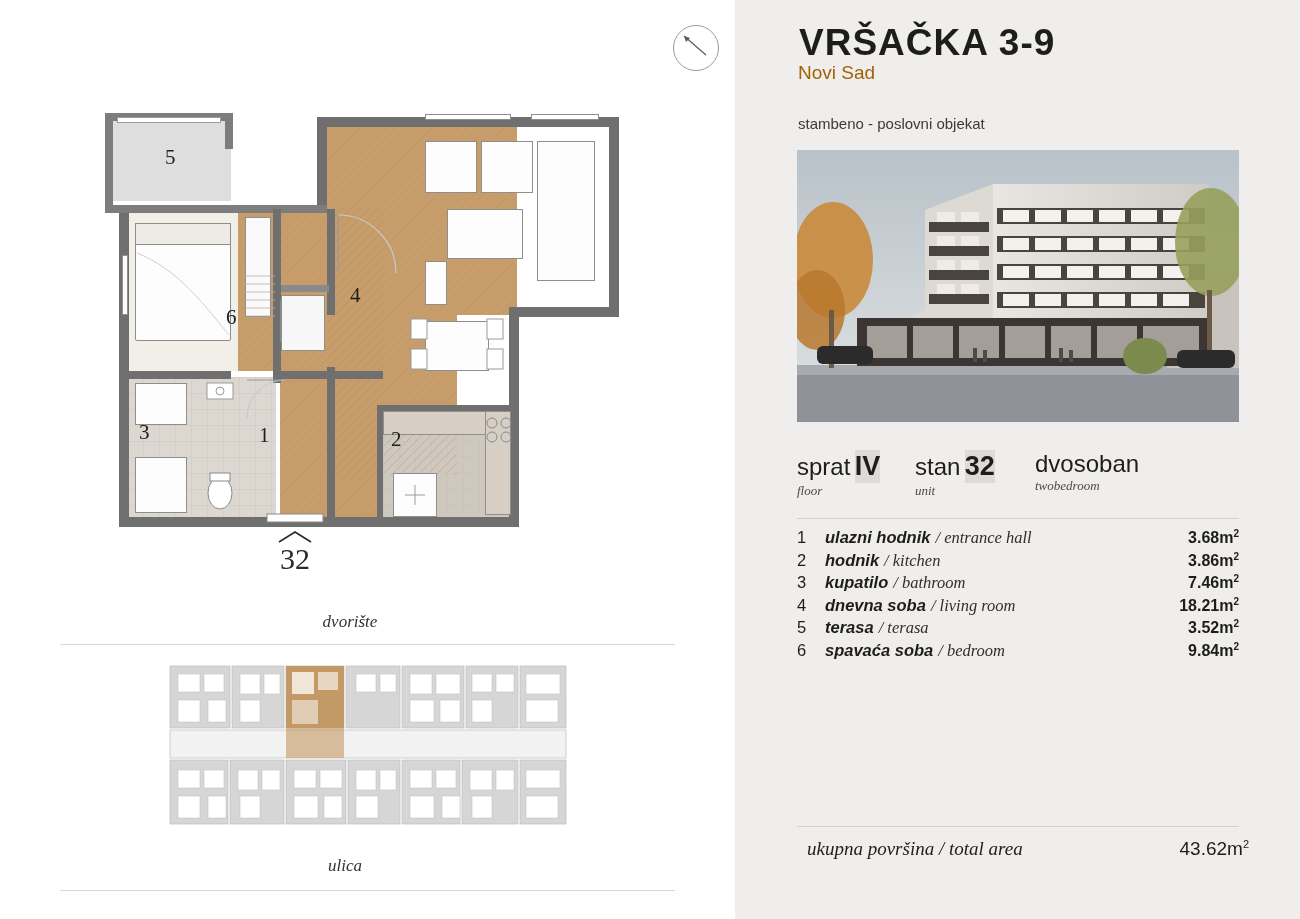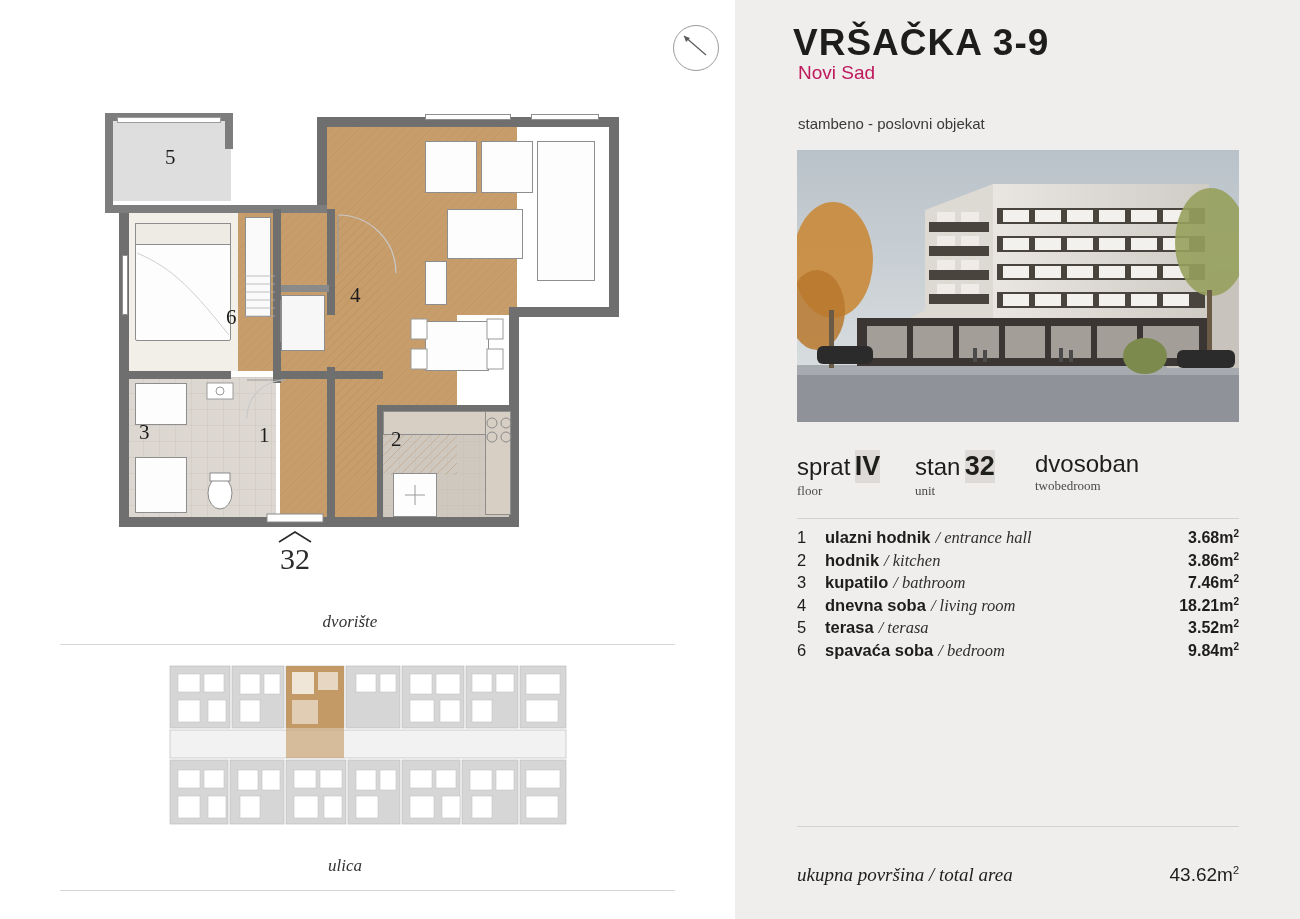--- a/index.html
+++ b/index.html
@@ -69,63 +69,63 @@
 
   
   .right-pane {
     position:absolute; left:735px; top:0; width:565px; height:919px;
     background:#f0eeec;
   }
   .divider-v {
     position:absolute; left:735px; top:0; width:1px; height:919px; background:#ddd9d6;
   }
   .title {
-    position:absolute; left:58px; top:22px;
+    position:absolute; left:64px; top:22px;
     font-size:37px; font-weight:bold; letter-spacing:1px; color:#1d1d1b;
   }
   .subtitle {
     position:absolute; left:63px; top:62px;
-    font-size:19px; color:#be185d;
+    font-size:19px; color:#a16207;
   }
   .objtype {
     position:absolute; left:63px; top:115px;
     font-size:15px; color:#3a3a38;
   }
 
   .render {
     position:absolute; left:62px; top:150px; width:442px; height:272px;
     overflow:hidden; background:#8e9196;
   }
 
   .floorline {
     position:absolute; left:62px; top:450px; width:442px; height:48px;
   }
   .fl-item { position:absolute; }
   .fl-word { font-size:24px; color:#1d1d1b; }
-  .fl-sub { font-family:"Liberation Serif", serif; font-size:13px; color:#4a4a48; }
+  .fl-sub { font-family:"Liberation Serif", serif; font-style:italic; font-size:13px; color:#4a4a48; }
   .fl-badge {
     display:inline-block; background:#dedad7; padding:1px 0;
     font-size:27px; font-weight:bold; color:#1d1d1b;
   }
 
   .sep {
     position:absolute; left:62px; width:442px; height:1px; background:#d5d1ce;
   }
 
   .rooms { position:absolute; left:62px; top:528px; width:442px; }
   .room-row {
     display:flex; align-items:baseline; height:22.5px; font-size:16.5px; color:#1d1d1b;
   }
   .room-row .idx { width:28px; color:#1d1d1b; }
-  .room-row .sr { font-weight:bold; }
+  .room-row .sr { font-weight:bold;font-style:italic; }
   .room-row .en { font-family:"Liberation Serif", serif; font-style:italic; color:#2e2e2c; margin-left:5px; }
   .room-row .area { margin-left:auto; font-weight:bold; font-size:16px; }
   .room-row .area sup { font-size:10px; }
 
-  .totals { position:absolute; left:62px; top:838px; width:442px;margin-top:26px; }
+  .totals { position:absolute; left:72px; top:838px; width:442px; }
   .tot-row {
     display:flex; align-items:baseline; height:26px;
     font-family:"Liberation Serif", serif; font-style:italic; font-size:19px; color:#1d1d1b;
   }
   .tot-row .val {
     margin-left:auto; font-family:"Liberation Sans", sans-serif;
     font-style:normal; font-weight:normal; font-size:19px;
   }
   .tot-row .val sup { font-size:11px; }
 

